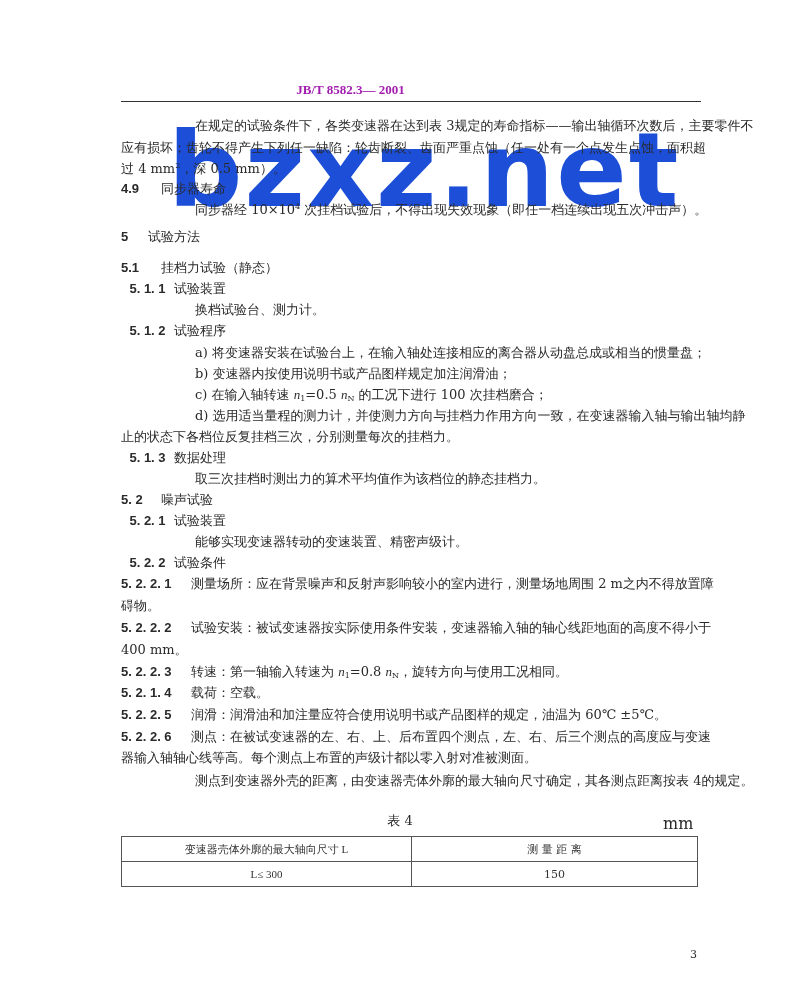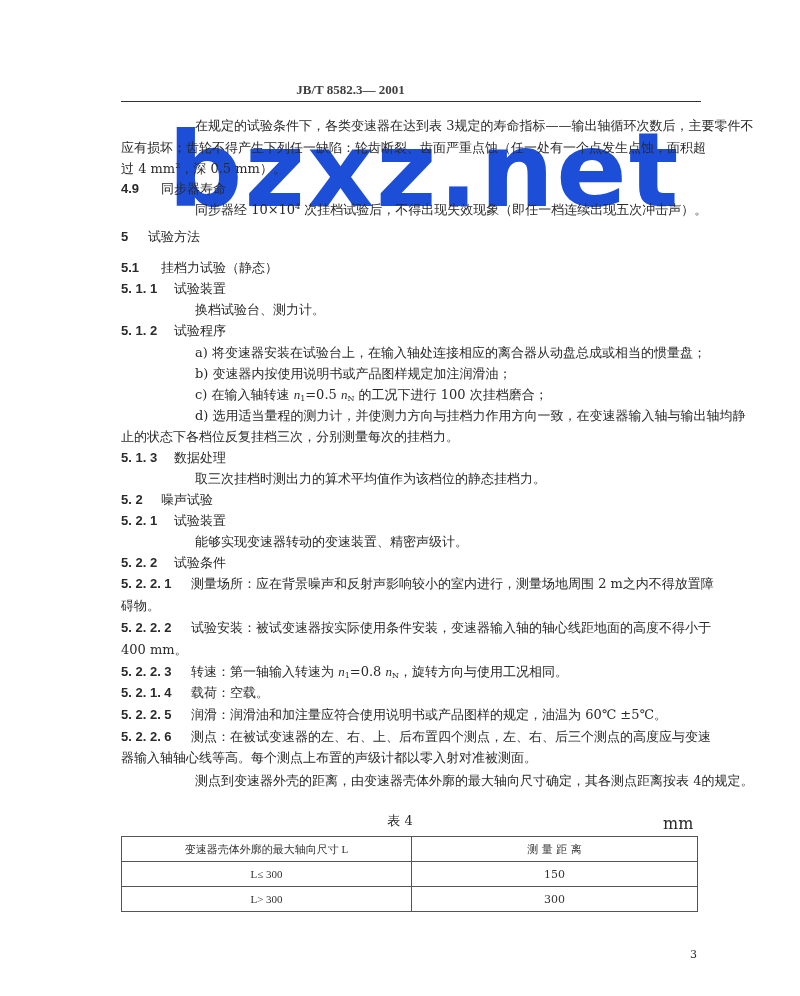--- a/index.html
+++ b/index.html
@@ -9,36 +9,36 @@
     color: #2a2a2a;
   }
   .watermark {
     position: absolute; left: 168px; top: 118px;
     font-family: "DejaVu Sans", "Liberation Sans", sans-serif;
     font-weight: bold; font-size: 104px; letter-spacing: 2px;
     color: #1d4ed8; z-index: 0; line-height: 1;
   }
   .header {
     position: absolute; left: 0; top: 82px; width: 701px; text-align: center;
-    font-family: "Liberation Serif", serif; font-weight: bold; font-size: 13px; color: #404040;
+    font-family: "Liberation Serif", serif; font-weight: bold; font-size: 13px; color: #a21caf;
     z-index: 2;
   }
   .header-rule {
     position: absolute; left: 121px; top: 101px; width: 580px; height: 0;
     border-top: 1.5px solid #333; z-index: 2;
   }
   .line {
     position: absolute; left: 121px; width: 580px; font-size: 13px;
     line-height: 20px; white-space: nowrap; z-index: 2;
   }
   .indent { left: 147px; width: 554px; margin-left: 48px; }
   .num { font-family: Liberation Sans, sans-serif; font-weight: bold; display: inline-block; }
   .num.w1 { width: 27px; }
   .num.w2 { width: 40px; }
-  .num.w4 { width: 53px; }
+  .num.w4 { width: 53px; text-align: center; }
   sup { font-size: 8px; vertical-align: 5px; line-height: 0; }
   sub { font-size: 8px; vertical-align: -2px; line-height: 0; }
   i { font-family: "Liberation Serif", serif; }
   .unit-mm { position: absolute; left: 663px; font-size: 16px; z-index: 2; }
   .table-caption { position: absolute; left: 0; width: 800px; text-align: center; font-size: 13px; z-index: 2; }
   table.dist {
     position: absolute; left: 121px; top: 836px; width: 577px;
     border-collapse: collapse; z-index: 2; font-size: 11px;
   }
   table.dist td, table.dist th {
@@ -110,20 +110,16 @@
 <table class="dist">
   <tbody>
       <tr>
     <th class="c1">变速器壳体外廓的最大轴向尺寸 L</th>
     <th>测 量 距 离</th>
   </tr>
   <tr>
     <td class="c1">L≤ 300</td>
     <td>150</td>
   </tr>
-  <tr>
-    <td class="c1">L&gt; 300</td>
-    <td>300</td>
-  </tr>
 </tbody>
   </table>
 
 <div class="page-num">3</div>
 
 </body></html>

